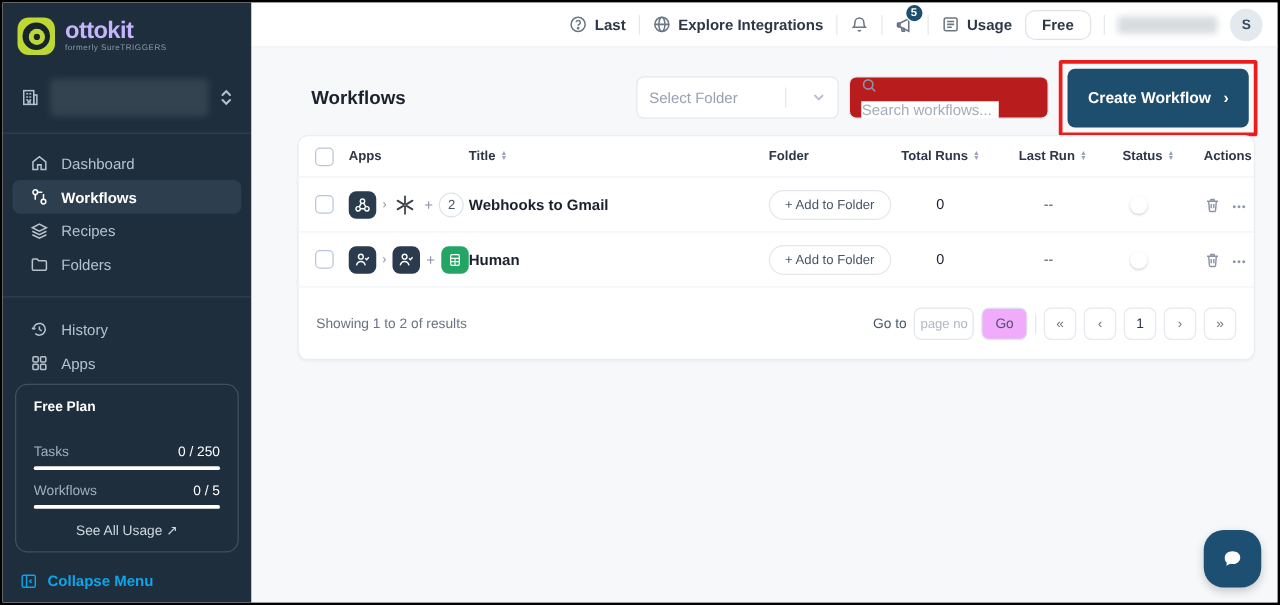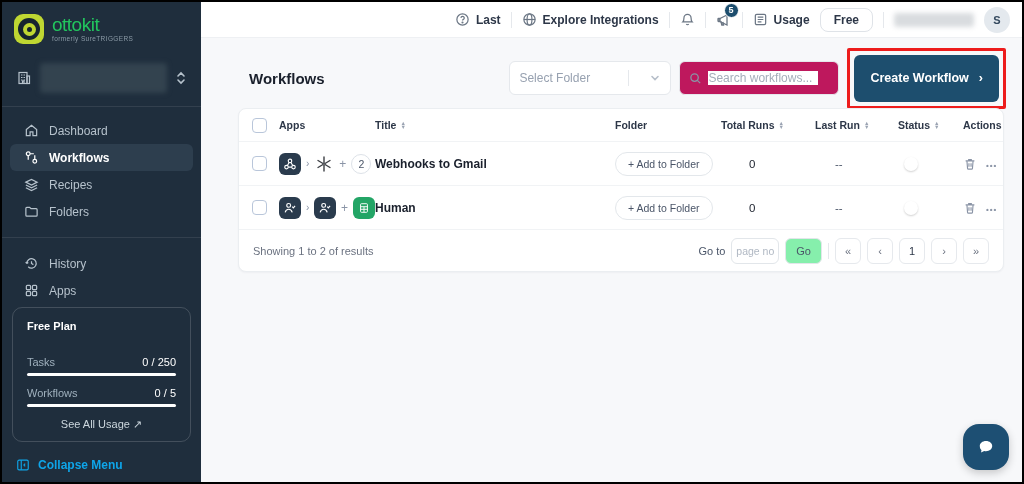--- a/index.html
+++ b/index.html
@@ -6,21 +6,21 @@
   html,body { width:1024px; height:484px; font-family:"Liberation Sans", sans-serif; }
   .frame { position:relative; width:1024px; height:484px; background:#f7f8fa; border:2px solid #000; overflow:hidden; }
 
   
   .sidebar { position:absolute; left:0; top:0; bottom:0; width:199px; background:#1f2e3d; color:#b6c2cc; z-index:3; }
   .logo-row { display:flex; align-items:center; gap:8px; padding:12px 12px 8px 12px; }
   .logo-mark { width:30px; height:30px; border-radius:9px; background:#bfd732; display:flex; align-items:center; justify-content:center; }
   .logo-c1 { width:22px; height:22px; border-radius:50%; background:#16242f; display:flex; align-items:center; justify-content:center; }
   .logo-c2 { width:13px; height:13px; border-radius:50%; background:#bfd732; display:flex; align-items:center; justify-content:center; }
   .logo-c3 { width:5px; height:5px; border-radius:50%; background:#16242f; }
-  .logo-name { color:#22c55e; font-size:19px; font-weight:normal; letter-spacing:-0.5px; line-height:17px; }
+  .logo-name { color:#c4b5fd; font-size:19px; font-weight:bold; letter-spacing:-0.5px; line-height:17px; }
   .logo-tag { font-size:6.5px; color:#8b9aa6; letter-spacing:0.4px; margin-top:2px; }
   .ws-row { display:flex; align-items:center; gap:8px; margin:8px 14px 10px 14px; height:36px; }
   .ws-blur { flex:1; height:30px; background:#33434f; border-radius:4px; filter:blur(2.5px); }
   .side-sep { border-top:1px solid rgba(255,255,255,0.09); margin:4px 0 10px 0; }
   .nav-item { display:flex; align-items:center; gap:10px; height:27px; padding:0 14px 0 22px; font-size:12px; cursor:pointer; }
   .nav-item.active { background:#2d3e4e; margin:0 8px; border-radius:6px; padding:0 6px 0 14px; color:#fff; font-weight:bold; }
   .nav-sep { border-top:1px solid rgba(255,255,255,0.09); margin:12px 0; }
   .icon { display:inline-flex; align-items:center; justify-content:center; flex:0 0 auto; }
   .plan-card { position:absolute; left:10px; right:10px; bottom:40px; border:1px solid rgba(255,255,255,0.16); border-radius:10px; padding:12px 14px 10px 14px; }
   .plan-title { color:#fff; font-size:11px; font-weight:bold; margin-bottom:24px; }
@@ -40,21 +40,21 @@
   .name-blur { width:80px; height:14px; background:#d9dcdf; border-radius:3px; filter:blur(2.5px); }
   .avatar { width:26px; height:26px; border-radius:50%; background:#e4e9ee; color:#34495e; font-size:11px; font-weight:bold; display:flex; align-items:center; justify-content:center; cursor:pointer; }
 
   
   .main { position:absolute; left:199px; top:36px; right:0; bottom:0; background:#f7f8fa; }
   .toolbar { position:absolute; left:48px; right:16px; top:17px; height:46px; display:flex; align-items:center; }
   .page-title { font-size:15px; font-weight:bold; color:#1a202c; }
   .tool-right { margin-left:auto; display:flex; align-items:center; gap:8px; }
   .select-box { width:162px; height:34px; background:#fff; border:1px solid #e5e8ec; border-radius:6px; display:flex; align-items:center; padding:0 9px; gap:20px; cursor:pointer; }
   .select-text { flex:1; font-size:12px; color:#97a1b0; }
-  .search-box { width:160px; height:34px; background:#be185d; border:1px solid #e5e8ec; border-radius:6px; display:flex; align-items:center; padding:0 9px; gap:6px; }
+  .search-box { width:160px; height:34px; background:#b91c1c; border:1px solid #e5e8ec; border-radius:6px; display:flex; align-items:flex-start; padding:0 9px; gap:6px;flex-direction:column; }
   .search-box input { border:none; outline:none; width:110px; font-size:12px; color:#2d3748; font-family:"Liberation Sans", sans-serif; }
   .search-box input::placeholder { color:#a4adba; }
   .annot { border:3px solid #ed1c1c; padding:4px; border-radius:2px; }
   .create-btn { height:47px; background:#1d4e6e; color:#fff; border:none; border-radius:6px; font-size:12.5px; font-weight:bold; padding:0 16px; display:flex; align-items:center; gap:10px; cursor:pointer; font-family:"Liberation Sans", sans-serif; }
 
   
   .card { position:absolute; left:37px; top:70px; width:766px; background:#fff; border:1px solid #ebeef1; border-radius:8px; box-shadow:0 1px 2px rgba(20,30,50,0.04); }
   .trow { display:grid; grid-template-columns:40px 96px 240px 106px 94px 83px 65px 1fr; align-items:center; }
   .thead { height:32px; font-size:10.5px; font-weight:bold; color:#2d3748; }
   .tbody-row { height:44px; border-top:1px solid #f1f3f5; }
@@ -70,27 +70,27 @@
   .count-badge { width:20px; height:20px; border-radius:50%; border:1px solid #dde2e8; color:#4a5568; font-size:10.5px; display:flex; align-items:center; justify-content:center; }
   .title-cell { font-size:12px; font-weight:bold; color:#1a202c; }
   .folder-pill { display:inline-flex; align-items:center; border:1px solid #e3e7eb; border-radius:999px; padding:5px 12px; font-size:10.5px; color:#4a5568; background:#fff; cursor:pointer; white-space:nowrap; }
   .runs-cell { font-size:11.5px; color:#1a202c; padding-left:28px; }
   .last-cell { font-size:11.5px; color:#4a5568; padding-left:20px; }
   .toggle { width:34px; height:18px; border-radius:9px; background:#eae7f1; position:relative; cursor:pointer; margin-left:4px; }
   .knob { position:absolute; left:2px; top:2px; width:14px; height:14px; border-radius:50%; background:#fff; box-shadow:0 1px 2px rgba(0,0,0,0.18); }
   .actions-cell { display:flex; align-items:center; gap:9px; color:#8a94a6; }
   .dots { color:#8a94a6; font-size:13px; font-weight:bold; letter-spacing:1px; cursor:pointer; }
   .dots::before { content:"•••"; font-size:8px; }
-  .tfoot { height:42px; border-top:1px solid #f1f3f5; display:flex; align-items:center; padding:0 14px; }
+  .tfoot { height:58px; border-top:1px solid #f1f3f5; display:flex; align-items:center; padding:0 14px; }
   .summary { font-size:11px; color:#6b7280; }
   .foot-right { margin-left:auto; display:flex; align-items:center; gap:6px; }
   .goto-label { font-size:11px; color:#4a5568; }
   .pageno-input { width:48px; height:26px; border:1px solid #e2e6ea; border-radius:6px; font-size:10.5px; text-align:center; outline:none; font-family:"Liberation Sans", sans-serif; color:#2d3748;}
   .pageno-input::placeholder { color:#b0b8c3; }
-  .go-btn { height:26px; padding:0 10px; border:1px solid #e2e6ea; border-radius:6px; background:#86efac; font-size:11px; color:#4a5568; cursor:pointer; font-family:"Liberation Sans", sans-serif; }
+  .go-btn { height:26px; padding:0 10px; border:1px solid #e2e6ea; border-radius:6px; background:#f0abfc; font-size:11px; color:#4a5568; cursor:pointer; font-family:"Liberation Sans", sans-serif; }
   .pag-btn { width:26px; height:26px; border:1px solid #e6e9ed; border-radius:6px; background:#fff; color:#6b7280; font-size:11px; display:flex; align-items:center; justify-content:center; cursor:pointer; }
   .pag-btn.current { color:#2d3748; }
 
   
   .chat-fab { position:absolute; right:13px; bottom:12px; width:46px; height:46px; border-radius:16px; background:#1d4f73; display:flex; align-items:center; justify-content:center; cursor:pointer; box-shadow:0 3px 8px rgba(0,0,0,0.2); z-index:5; }
 </style>
 </head>
 <body>
 
 <div class="frame">

